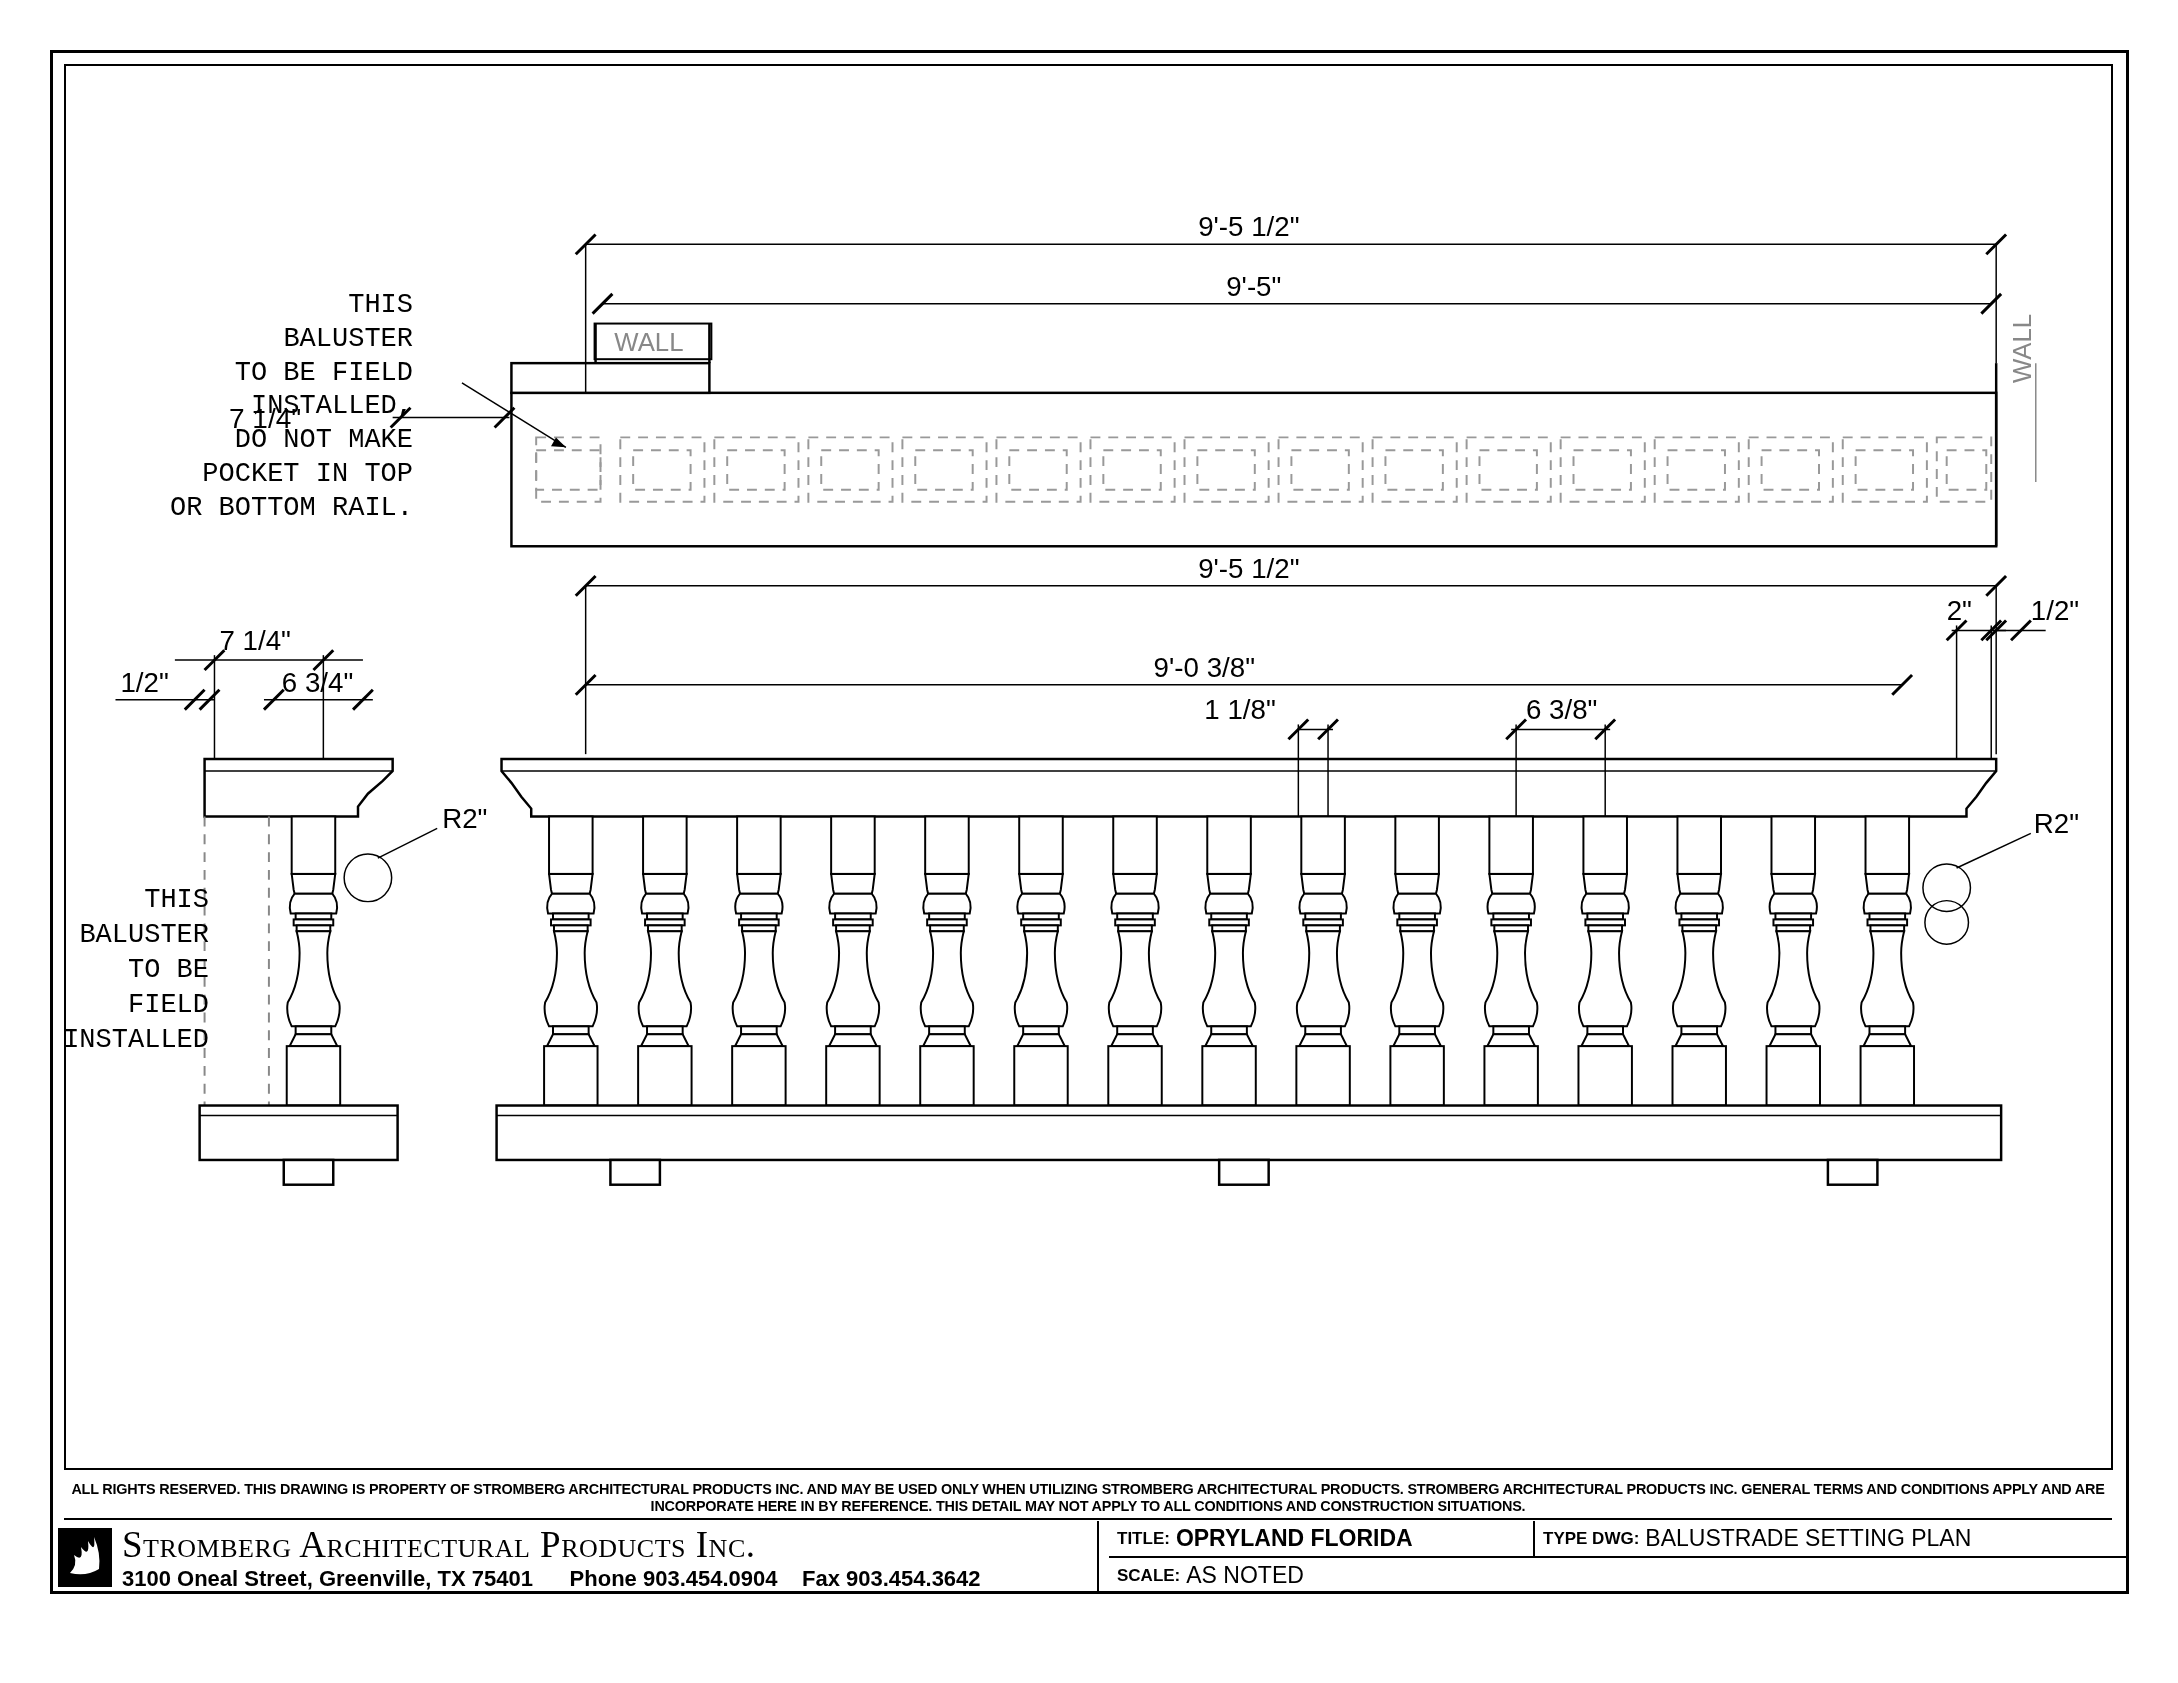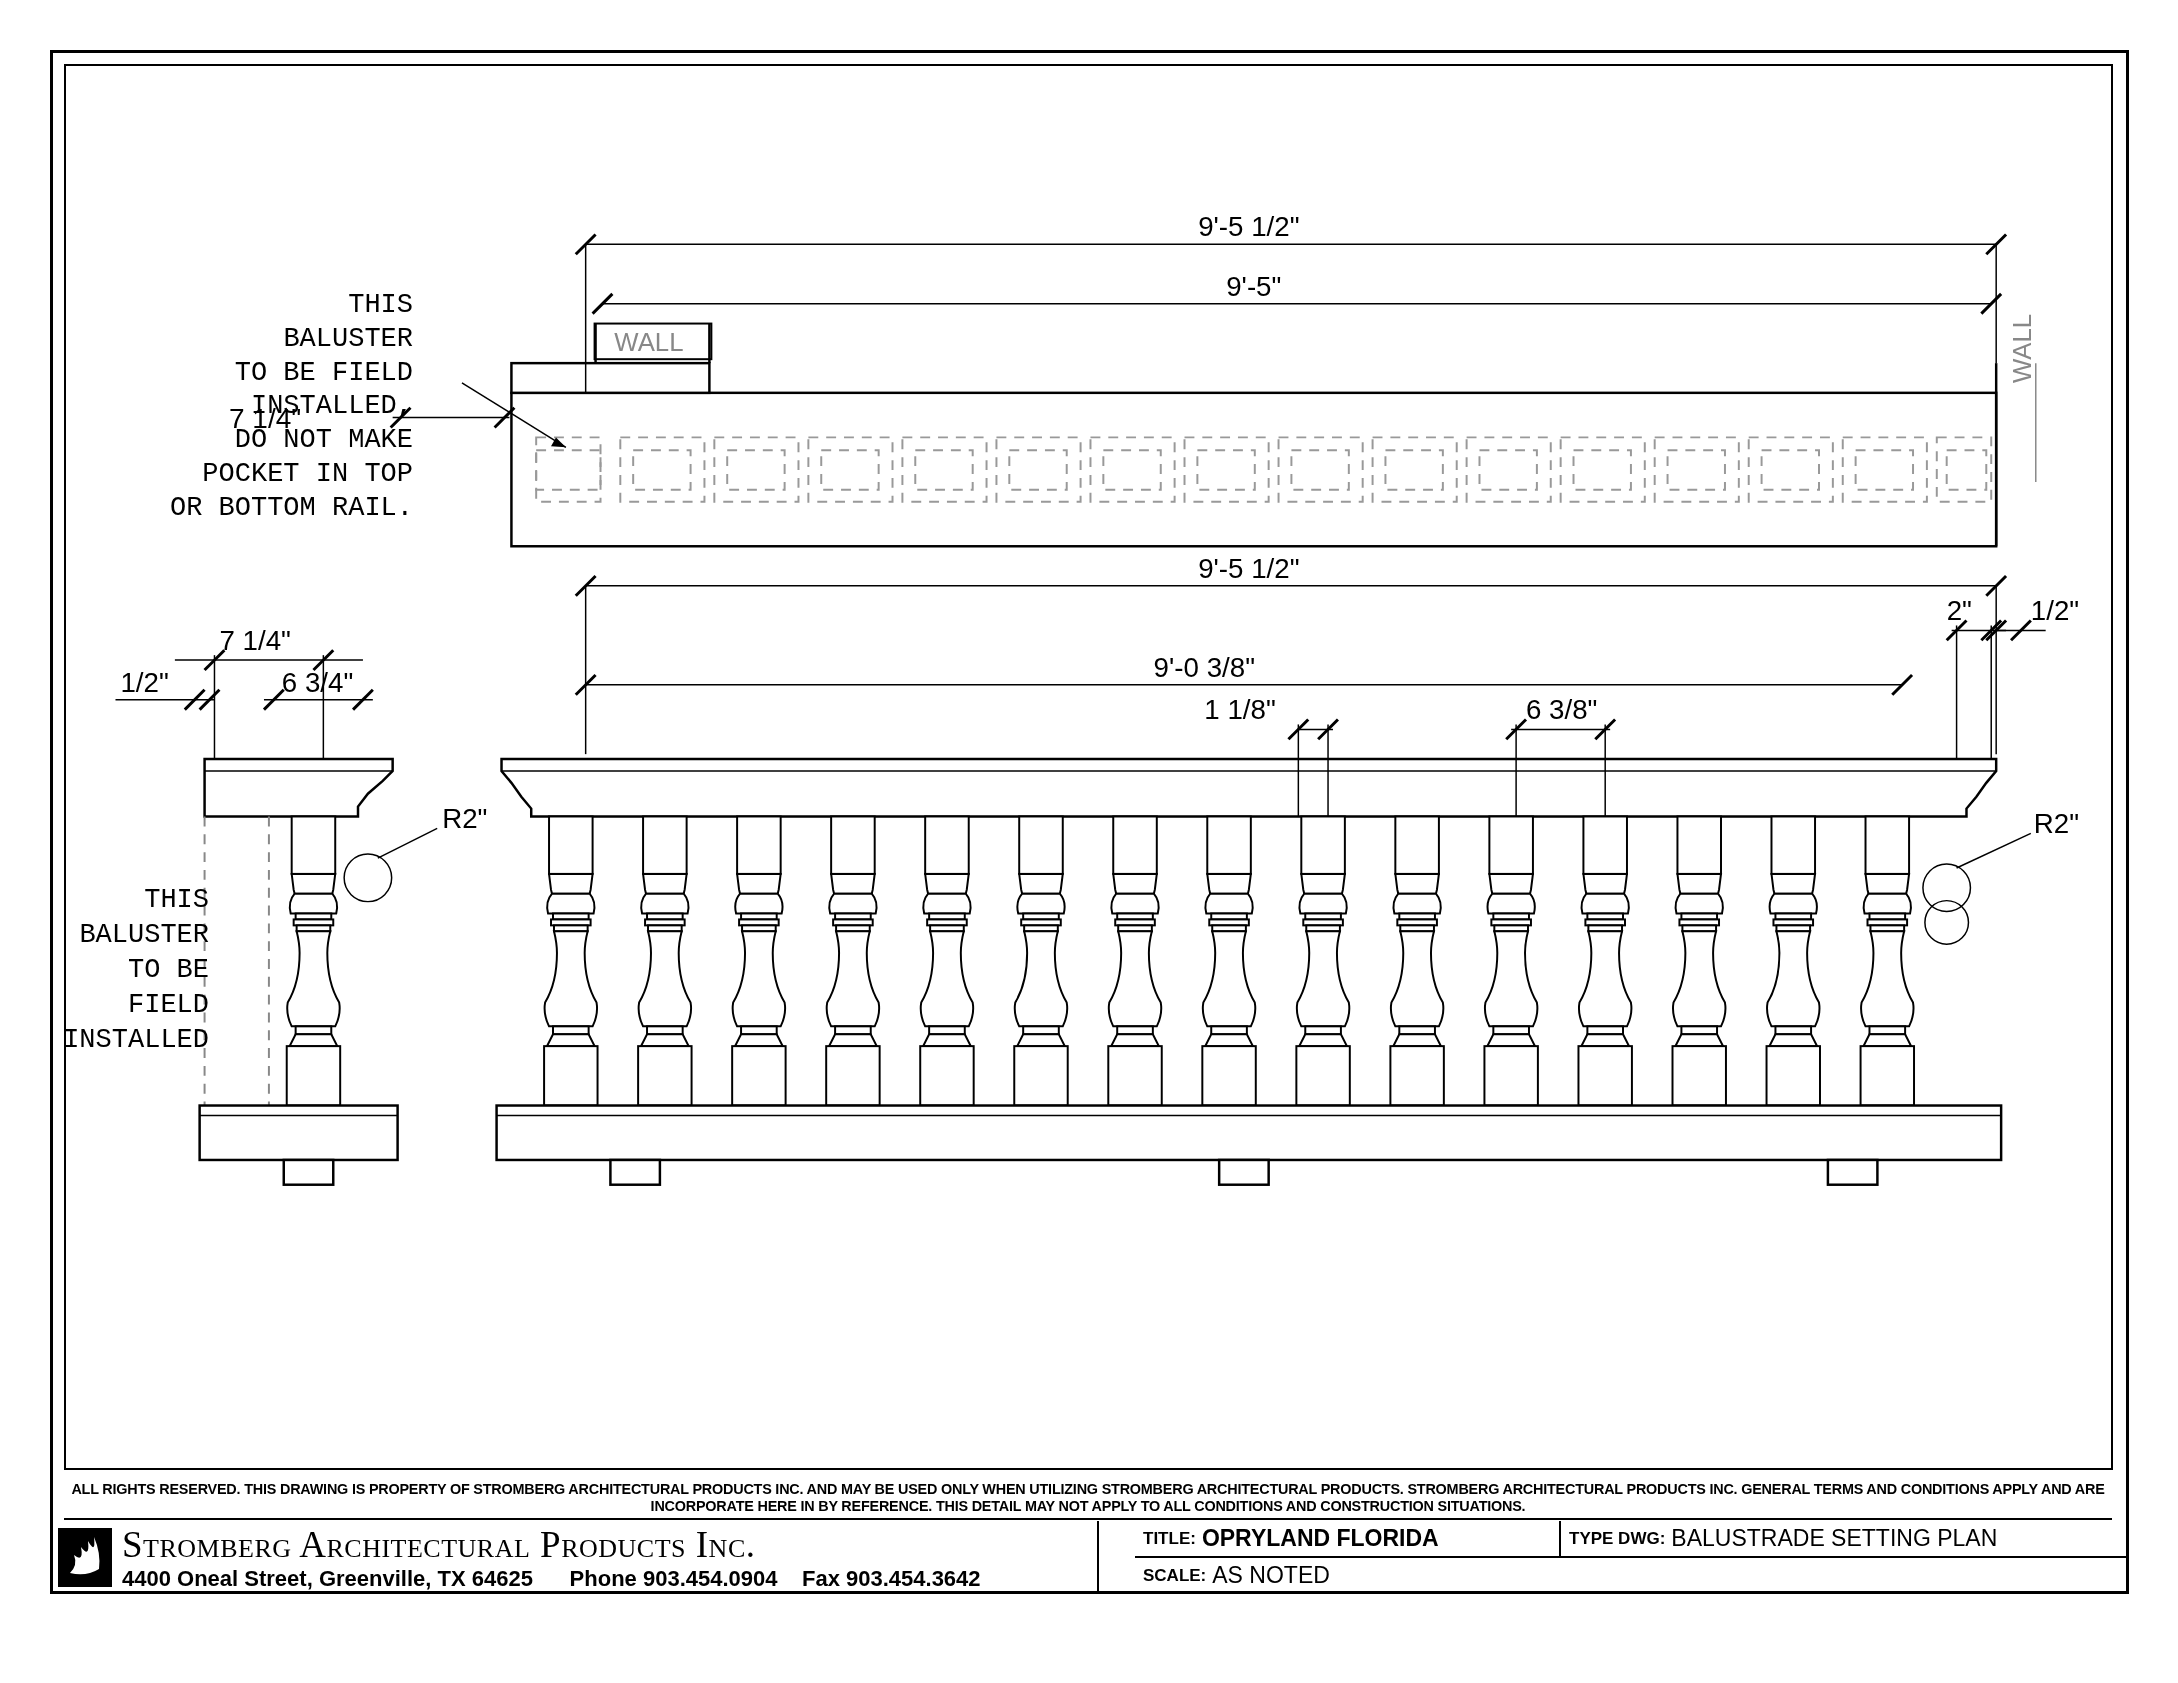--- a/index.html
+++ b/index.html
@@ -8,21 +8,21 @@
   .inner-frame { position: absolute; left: 64px; top: 64px; width: 2049px; height: 1406px; border: 2px solid #000; }
   .drawing-area { position: absolute; left: 66px; top: 66px; width: 2045px; height: 1402px; }
   svg { position: absolute; }
   .legal { position: absolute; left: 64px; top: 1479px; width: 2048px; font-size: 14.4px; font-weight: bold; letter-spacing: -0.2px; line-height: 1.2; padding: 2px 6px; border-bottom: 2px solid #000; text-align: center; }
   .title-block { position: absolute; left: 50px; top: 1521px; width: 2079px; height: 72px; display: flex; gap: 10px; }
   .tb-left { width: 1049px; border-right: 2px solid #000; display: flex; align-items: center; padding: 4px 8px; }
   .tb-logo { width: 54px; height: 59px; background: #000; margin-right: 10px; display:flex; align-items:center; justify-content:center; }
   .tb-company { flex: 1; }
   .tb-company-name { font-family: 'Trajan Pro','Times New Roman',serif; font-size: 37px; letter-spacing: 0.5px; font-weight: 400; font-variant: small-caps; }
   .tb-company-addr { font-family: Arial,sans-serif; font-size: 22px; font-weight: bold; }
-  .tb-right { flex: 1; display: flex; flex-direction: column; margin-left: 26px; }
+  .tb-right { flex: 1; display: flex; flex-direction: column; }
   .tb-row { flex: 1; display: flex; border-bottom: 2px solid #000; }
   .tb-row:last-child { border-bottom: none; }
   .tb-cell { border-right: 2px solid #000; padding: 4px 8px; display: flex; align-items: center; font-size: 20px; }
   .tb-cell:last-child { border-right: none; }
   .tb-label { font-weight: bold; font-size: 17px; margin-right: 6px; }
   .tb-val { font-size: 23px; font-weight: bold; }
   .tb-val-big { font-size: 28px; font-weight: 900; font-family: Arial,sans-serif; }
   .dim-text { font-family: Arial, sans-serif; font-size: 28px; }
   .note-text { font-family: Liberation Mono, monospace; font-size: 27px; text-align: right; }
 </style>
@@ -260,21 +260,21 @@
 <div class="title-block">
   <div class="tb-left">
     <div class="tb-logo">
       <svg width="38" height="45" viewBox="0 0 38 45">
           <path d="M 4 38 Q 12 30 8 20 Q 18 28 15 12 Q 24 24 22 6 Q 30 20 28 2 Q 35 18 33 34 Q 20 42 4 38" fill="#fff"></path>
         </svg>
     </div>
     <div class="tb-company">
       <div class="tb-company-name">Stromberg Architectural Products Inc.</div>
       <div class="tb-company-addr">
-        <span>4400 Oneal Street, Greenville, TX  64625</span>&nbsp;&nbsp;&nbsp;&nbsp;&nbsp;
+        <span>3100 Oneal Street, Greenville, TX  75401</span>&nbsp;&nbsp;&nbsp;&nbsp;&nbsp;
         <span>Phone 903.454.0904</span>&nbsp;&nbsp;&nbsp;
         <span>Fax 903.454.3642</span>
       </div>
     </div>
   </div>
   <div class="tb-right">
     <div class="tb-row">
       <div class="tb-cell" style="width:426px;">
         <span class="tb-label">TITLE:</span>
         <span class="tb-val">OPRYLAND FLORIDA</span>

